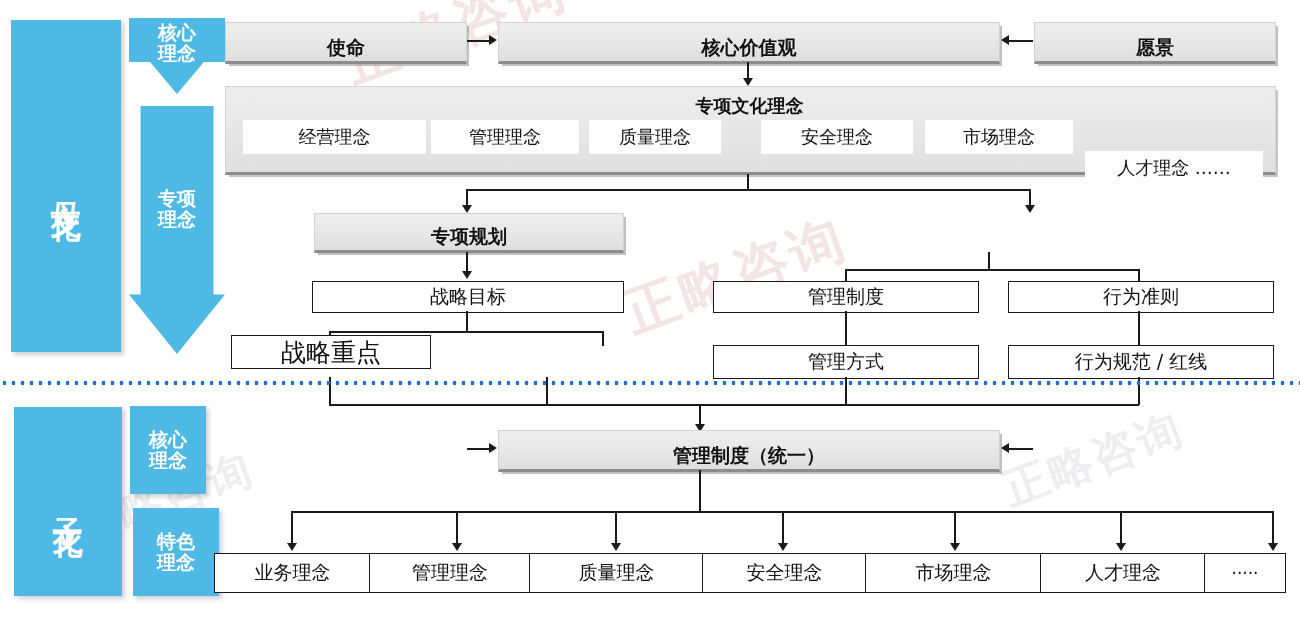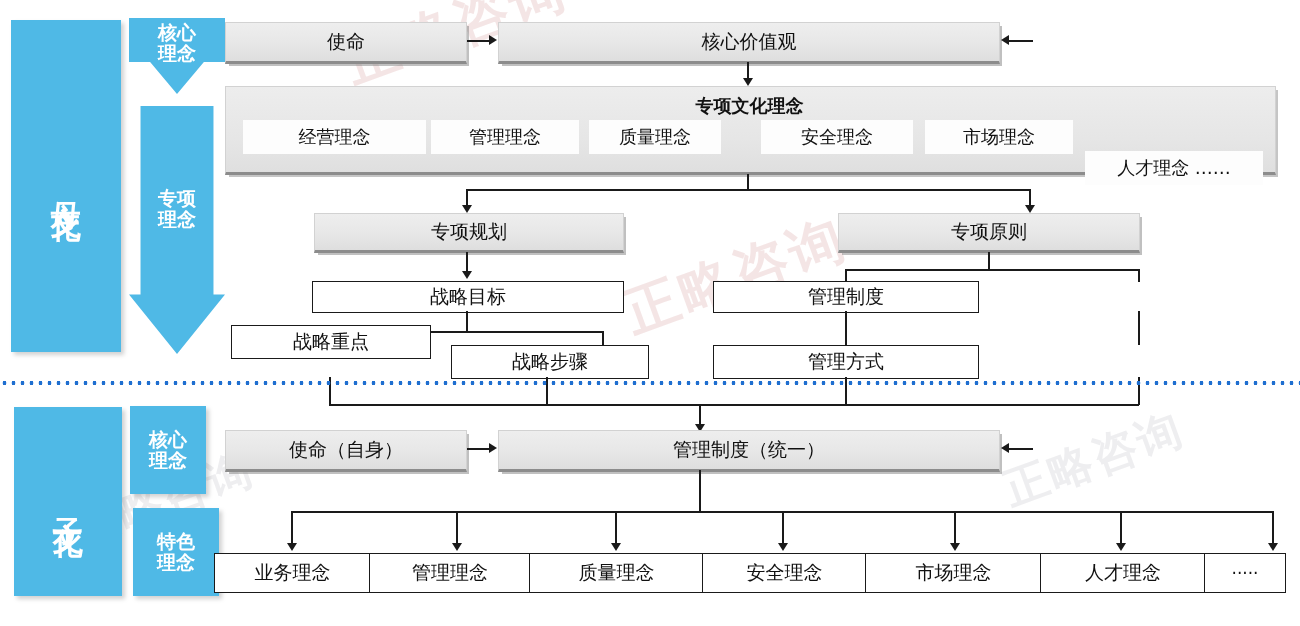--- a/index.html
+++ b/index.html
@@ -21,22 +21,22 @@
   .blue.vert{writing-mode:vertical-rl;text-orientation:upright;letter-spacing:6px;}
   .arrow-down{position:absolute;background:#4FB9E6;color:#fff;font-weight:bold;
         display:flex;align-items:flex-start;justify-content:center;text-align:center;
         line-height:1.12;
         filter:drop-shadow(3px 3px 2px rgba(0,0,0,.18));}
 
   
   .gbar{position:absolute;background:linear-gradient(180deg,#eeeeee 0%,#e7e7e7 55%,#dedede 100%);
         border:1px solid #d2d2d2;border-bottom:3px solid #8c8c8c;
         box-shadow:3px 3px 0 -1px rgba(140,140,140,.55);
-        display:flex;align-items:center;justify-content:center;
-        font-weight:normal;color:#111;}
+        display:flex;align-items:flex-end;justify-content:center;
+        font-weight:bold;color:#111;}
   .gbox{position:absolute;background:linear-gradient(180deg,#ededed 0%,#e6e6e6 60%,#dfdfdf 100%);
         border:1px solid #d2d2d2;border-bottom:3px solid #8c8c8c;
         box-shadow:3px 3px 0 -1px rgba(140,140,140,.5);}
   .wbox{position:absolute;background:#fdfdfd;display:flex;align-items:center;
         justify-content:center;color:#111;}
   .title-in-box{position:absolute;left:0;right:0;text-align:center;font-weight:bold;color:#111;}
 
   
   .obox{position:absolute;background:#fff;border:1.6px solid #1a1a1a;
         display:flex;align-items:center;justify-content:center;color:#111;}
@@ -79,20 +79,23 @@
        clip-path:polygon(12% 0,88% 0,88% 76%,100% 76%,50% 100%,0 76%,12% 76%);">
     <span style="display:block;width:100%;margin-top:82px;">专项<br>理念</span>
   </div>
 
   <div class="gbar" style="left:225px;top:22px;width:240px;height:38px;font-size:19px;">
     <span>使命</span>
   </div>
   <div class="gbar" style="left:498px;top:22px;width:500px;height:38px;font-size:19px;">
     <span>核心价值观</span>
   </div>
+  <div class="gbar" style="left:1034px;top:22px;width:240px;height:38px;font-size:19px;">
+    <span>愿景</span>
+  </div>
 
   <div class="ln lnh" style="left:467px;top:40px;width:23px;"></div>
   <div class="tri-right" style="left:489px;top:35px;"></div>
 
   <div class="ln lnh" style="left:1009px;top:40px;width:24px;"></div>
   <div class="tri-left" style="left:1001px;top:35px;"></div>
 
   <div class="ln lnv" style="left:747px;top:62px;width:1.6px;height:18px;"></div>
   <div class="tri-down" style="left:743px;top:78px;"></div>
 
@@ -121,44 +124,44 @@
 
   <div class="obox" style="left:312px;top:281px;width:310px;height:30px;font-size:19px;">
     <span>战略目标</span>
   </div>
 
   <div class="ln lnv" style="left:466px;top:311px;height:21px;"></div>
   <div class="ln lnh" style="left:329px;top:331px;width:275px;"></div>
   <div class="ln lnv" style="left:329px;top:331px;height:15px;"></div>
   <div class="ln lnv" style="left:602px;top:331px;height:15px;"></div>
 
-  <div class="obox" style="left:231px;top:325px;width:198px;height:32px;font-size:19px;justify-content:center;">
+  <div class="obox" style="left:231px;top:335px;width:198px;height:32px;font-size:25px;justify-content:center;">
     <span>战略重点</span>
   </div>
-  <div class="obox" style="left:451px;top:345px;width:196px;height:32px;font-size:19px;">
-    <span>战略步骤</span>
-  </div>
-
-  <div class="gbar" style="left:838px;top:213px;width:300px;height:36px;font-size:19px;">
-    <span>专项原则</span>
-  </div>
+
   <div class="ln lnv" style="left:988px;top:252px;height:18px;"></div>
   <div class="ln lnh" style="left:845px;top:269px;width:295px;"></div>
   <div class="ln lnv" style="left:845px;top:269px;height:13px;"></div>
   <div class="ln lnv" style="left:1138px;top:269px;height:13px;"></div>
 
   <div class="obox" style="left:713px;top:281px;width:264px;height:30px;font-size:19px;">
     <span>管理制度</span>
   </div>
+  <div class="obox" style="left:1008px;top:281px;width:264px;height:30px;font-size:19px;">
+    <span>行为准则</span>
+  </div>
 
   <div class="ln lnv" style="left:845px;top:311px;height:34px;"></div>
   <div class="ln lnv" style="left:1138px;top:311px;height:34px;"></div>
 
   <div class="obox" style="left:713px;top:345px;width:264px;height:32px;font-size:19px;">
     <span>管理方式</span>
+  </div>
+  <div class="obox" style="left:1008px;top:345px;width:264px;height:32px;font-size:19px;">
+    <span>行为规范 / 红线</span>
   </div>
 
   <div class="ln lnv" style="left:329px;top:377px;height:28px;"></div>
   <div class="ln lnv" style="left:546px;top:377px;height:28px;"></div>
   <div class="ln lnv" style="left:845px;top:377px;height:28px;"></div>
   <div class="ln lnv" style="left:1138px;top:377px;height:28px;"></div>
   <div class="ln lnh" style="left:329px;top:404px;width:810px;"></div>
   <div class="ln lnv" style="left:699px;top:404px;height:22px;"></div>
   <div class="tri-down" style="left:695px;top:424px;"></div>
 
@@ -168,23 +171,20 @@
     <span>子文化</span>
   </div>
 
   <div class="blue" style="left:130px;top:406px;width:76px;height:88px;font-size:19px;">
     <span>核心<br>理念</span>
   </div>
   <div class="blue" style="left:133px;top:508px;width:86px;height:88px;font-size:19px;">
     <span>特色<br>理念</span>
   </div>
 
-  <div class="gbar" style="left:225px;top:430px;width:240px;height:38px;font-size:19px;">
-    <span>使命（自身）</span>
-  </div>
   <div class="gbar" style="left:498px;top:430px;width:500px;height:38px;font-size:19px;">
     <span>管理制度（统一）</span>
   </div>
 
   <div class="ln lnh" style="left:467px;top:448px;width:23px;"></div>
   <div class="tri-right" style="left:489px;top:443px;"></div>
   <div class="ln lnh" style="left:1009px;top:448px;width:24px;"></div>
   <div class="tri-left" style="left:1001px;top:443px;"></div>
 
   <div class="ln lnv" style="left:699px;top:470px;height:42px;"></div>

